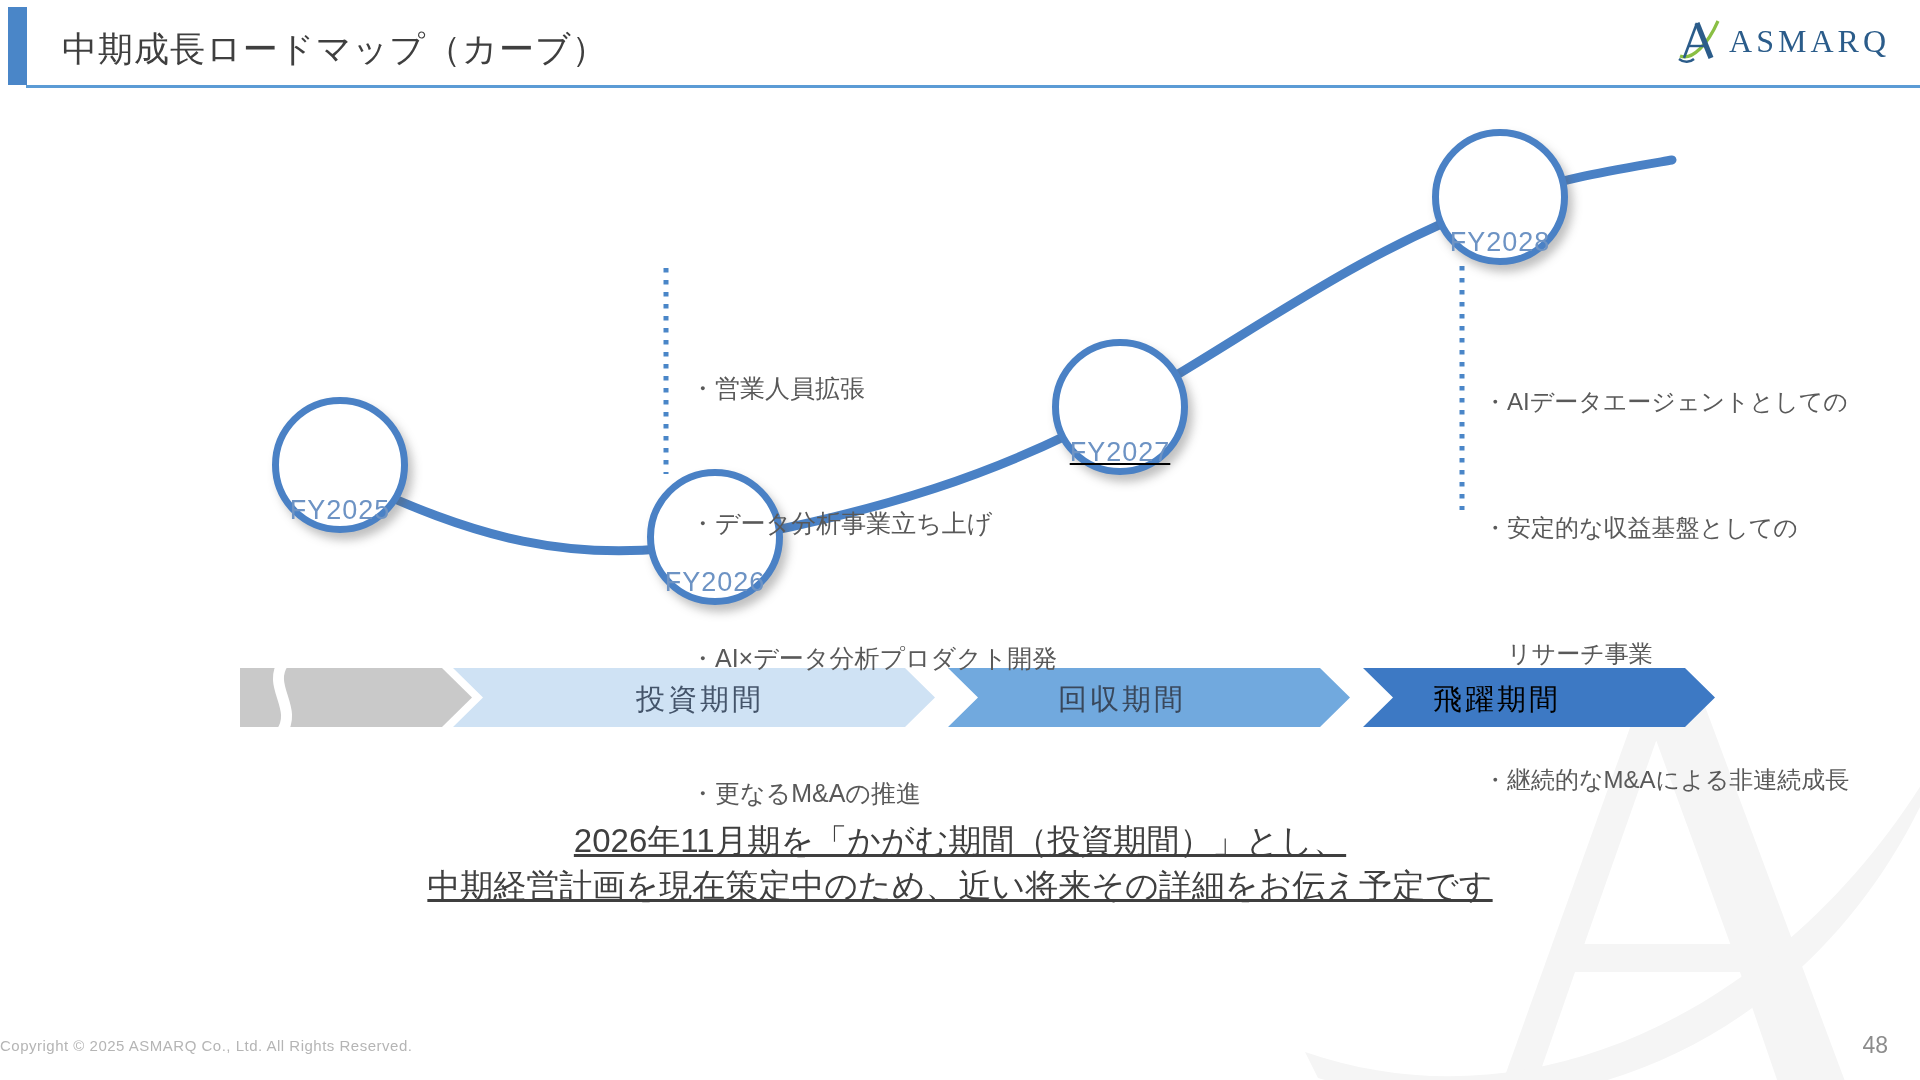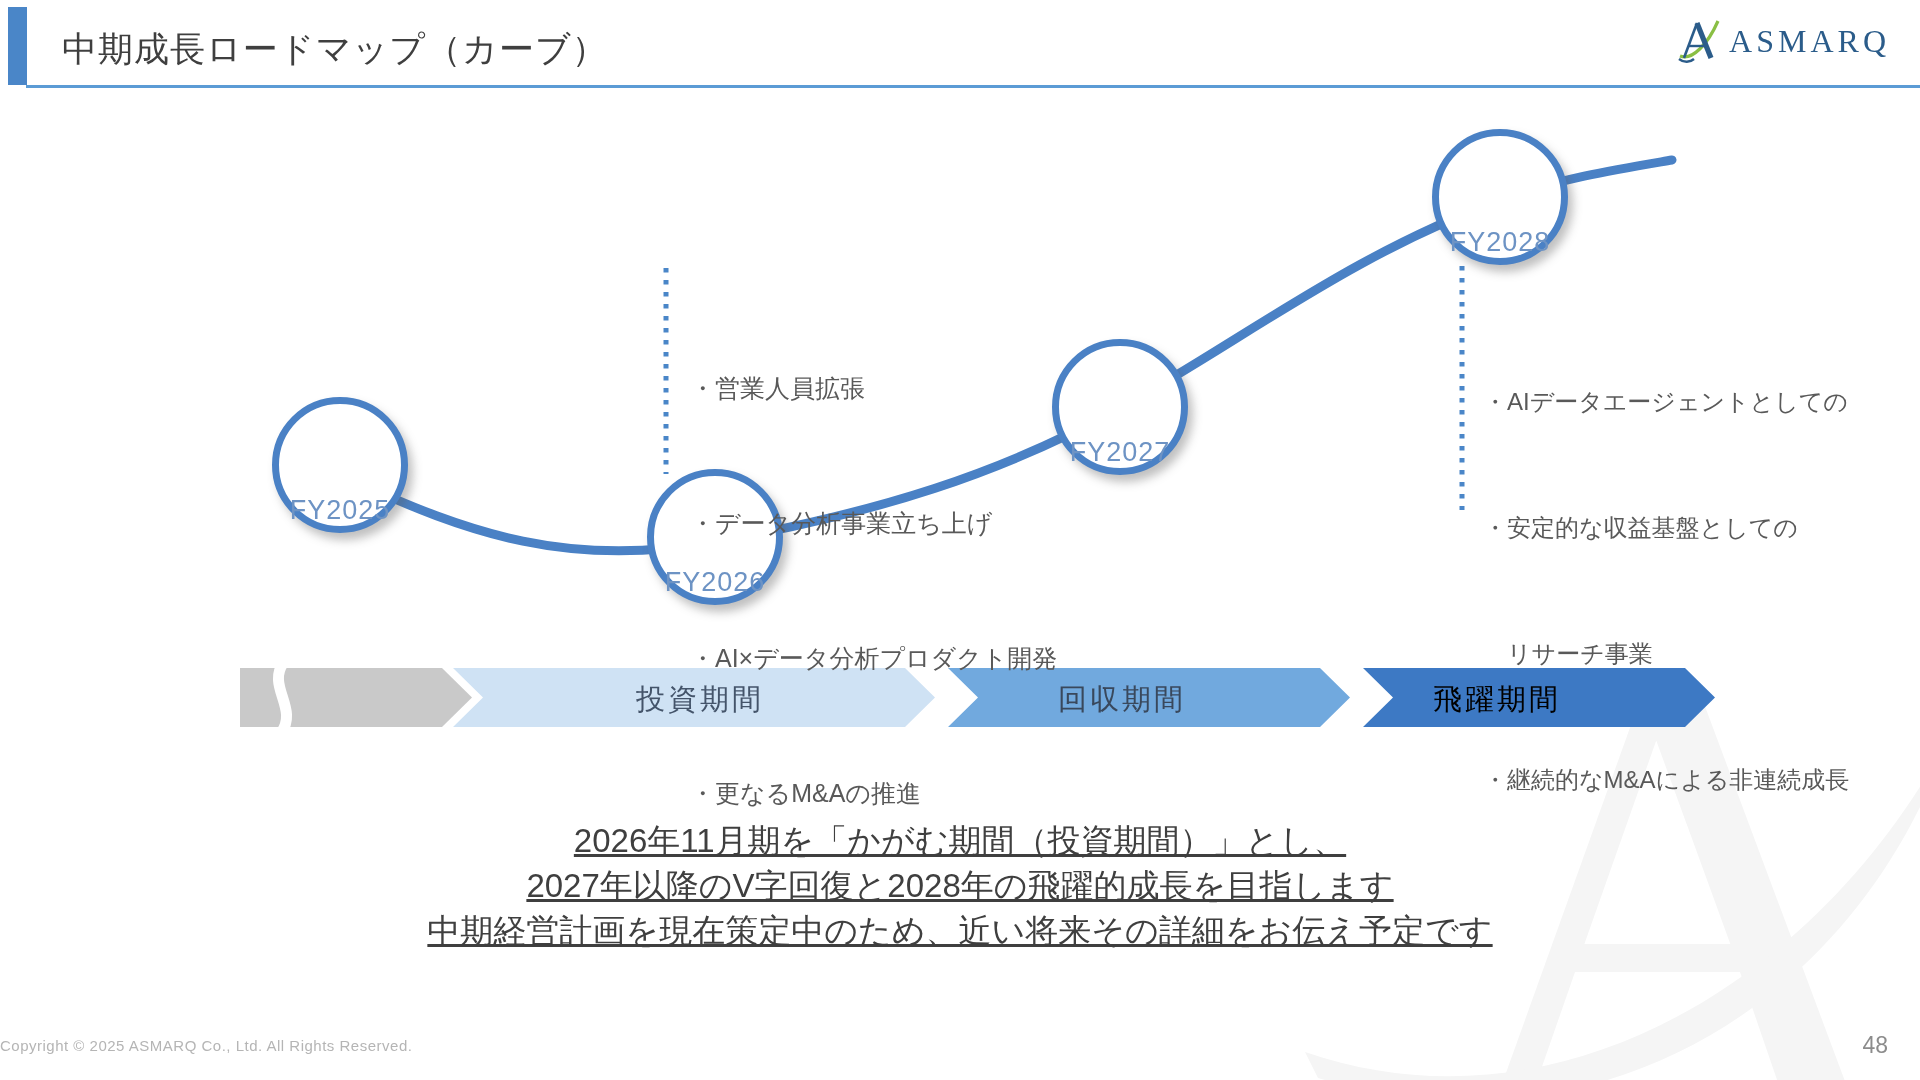--- a/index.html
+++ b/index.html
@@ -17,21 +17,21 @@
   .layer{position:absolute;left:0;top:0;}
   
   .node{
     position:absolute;width:122px;height:122px;border:7px solid #4a81c5;border-radius:50%;
     background:#ffffff;box-shadow:5px 7px 10px rgba(90,90,90,.38);
     display:flex;align-items:flex-end;justify-content:center;
   }
   .node span{color:#6d93c4;font-size:27px;letter-spacing:1px;}
   .node-fy2025{left:272px;top:397px;}
   .node-fy2026{left:647px;top:469px;}
-  .node-fy2027{left:1052px;top:339px;}
+  .node-fy2027{left:1052px;top:339px;text-decoration:underline;}
   .node-fy2028{left:1432px;top:129px;}
   
   .m-block{position:absolute;color:#595959;white-space:pre;}
   .m-2026{left:690px;top:276px;font-size:25px;line-height:45px;}
   .m-2028{left:1483px;top:297px;font-size:24px;line-height:42px;}
   
   .phase-label{position:absolute;top:680px;transform:translateX(-50%);font-size:29px;letter-spacing:3px;}
   .phase-invest{left:700px;color:#44546a;}
   .phase-recover{left:1122px;color:#39485c;}
   .phase-leap{left:1497px;color:#000000;}
@@ -112,20 +112,19 @@
     <div>　リサーチ事業</div>
     <div>・継続的なM&amp;Aによる非連続成長</div>
   </div>
 
   <div class="phase-label phase-invest">投資期間</div>
   <div class="phase-label phase-recover">回収期間</div>
   <div class="phase-label phase-leap">飛躍期間</div>
 
   <div class="summary">
     <div class="line">2026年11月期を「かがむ期間（投資期間）」とし、</div>
-    <div class="line">2027年以降のV字回復と2028年の飛躍的成長を目指します</div>
     <div class="line line-gap">中期経営計画を現在策定中のため、近い将来その詳細をお伝え予定です</div>
   </div>
 
   <div class="copyright">Copyright © 2025 ASMARQ Co., Ltd. All Rights Reserved.</div>
   <div class="page-number">48</div>
 
 </div>
 
 </body></html>

